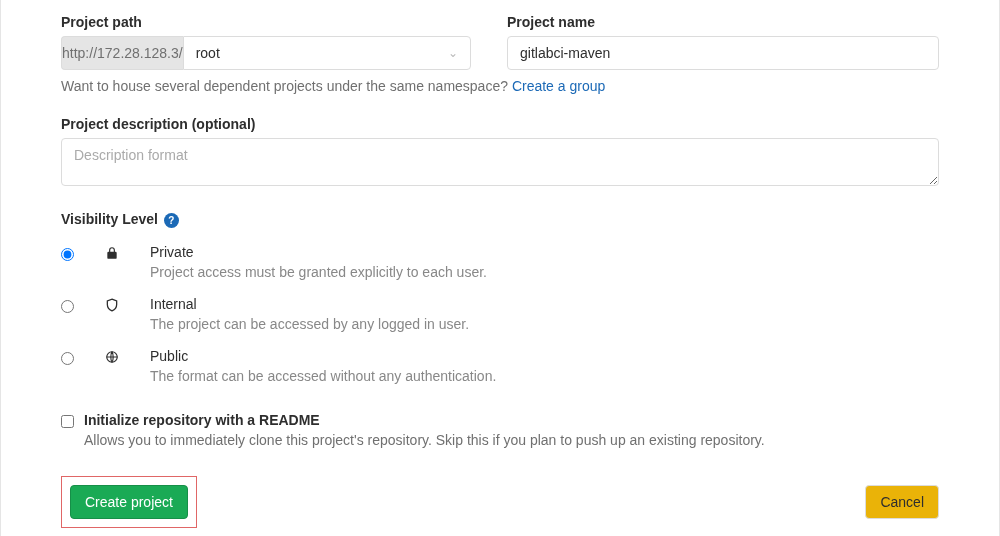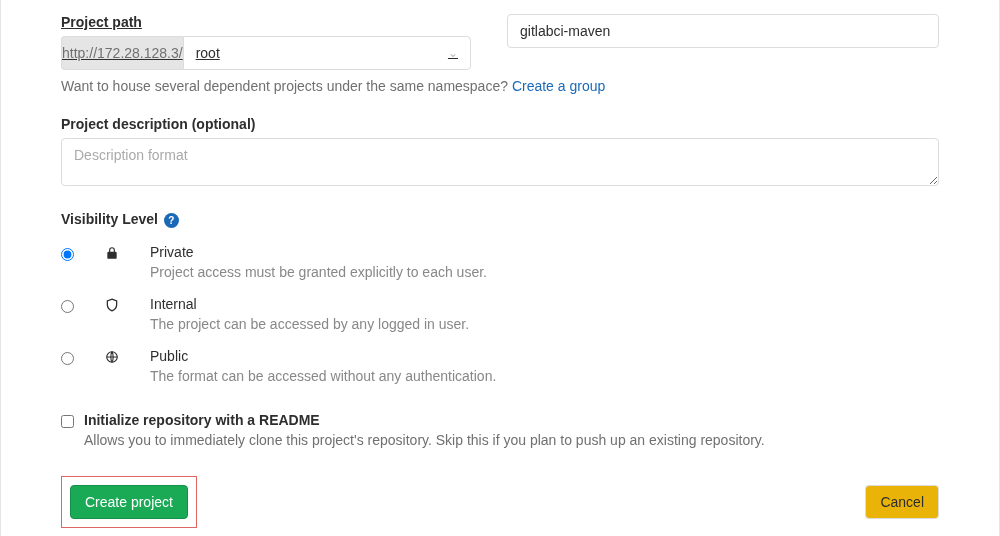--- a/index.html
+++ b/index.html
@@ -14,21 +14,21 @@
       border: 1px solid #e5e5e5;
       padding: 24px 0 24px 0;
     }
     label.form-label {
       display: block;
       font-weight: 600;
       color: #2e2e2e;
       margin-bottom: 6px;
     }
     .row { display: flex; gap: 36px; padding: 0 0 0 0; }
-    .col-path { flex: 0 0 410px; text-decoration: underline; }
+    .col-path { flex: 0 0 410px; }
     .col-name { flex: 1; }
     .input-group { display: flex; }
     .addon {
       background: #e5e5e5;
       border: 1px solid #dcdcdc;
       border-right: none;
       border-radius: 4px 0 0 4px;
       padding: 8px 0;
       color: #707070;
       font-size: 14px;
@@ -156,20 +156,21 @@
         <label class="form-label">Project path</label>
         <div class="input-group">
           <div class="addon">http://172.28.128.3/</div>
           <div class="select-box">
             <span>root</span>
             <span class="chevron">⌄</span>
           </div>
         </div>
       </div>
       <div class="col-name">
+        <label class="form-label">Project name</label>
         <input type="text" value="gitlabci-maven" style="">
       </div>
     </div>
 
     <div class="hint-line">
       <span>Want to house several dependent projects under the same namespace? </span><a href="#">Create a group</a>
     </div>
 
     <div class="section">
       <label class="form-label">Project description (optional)</label>

